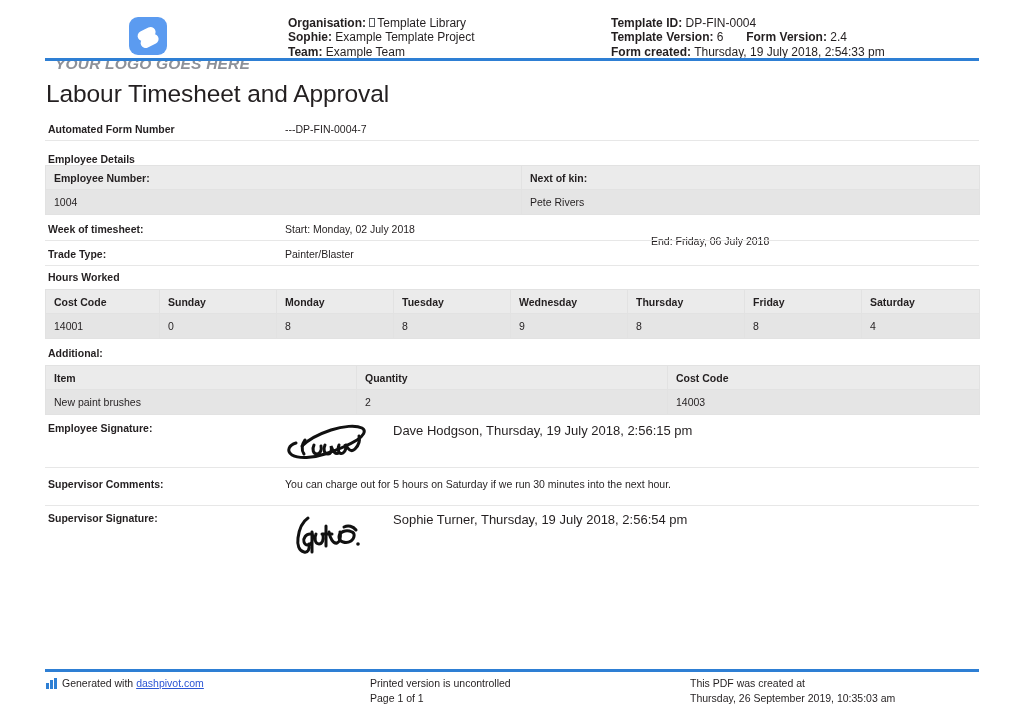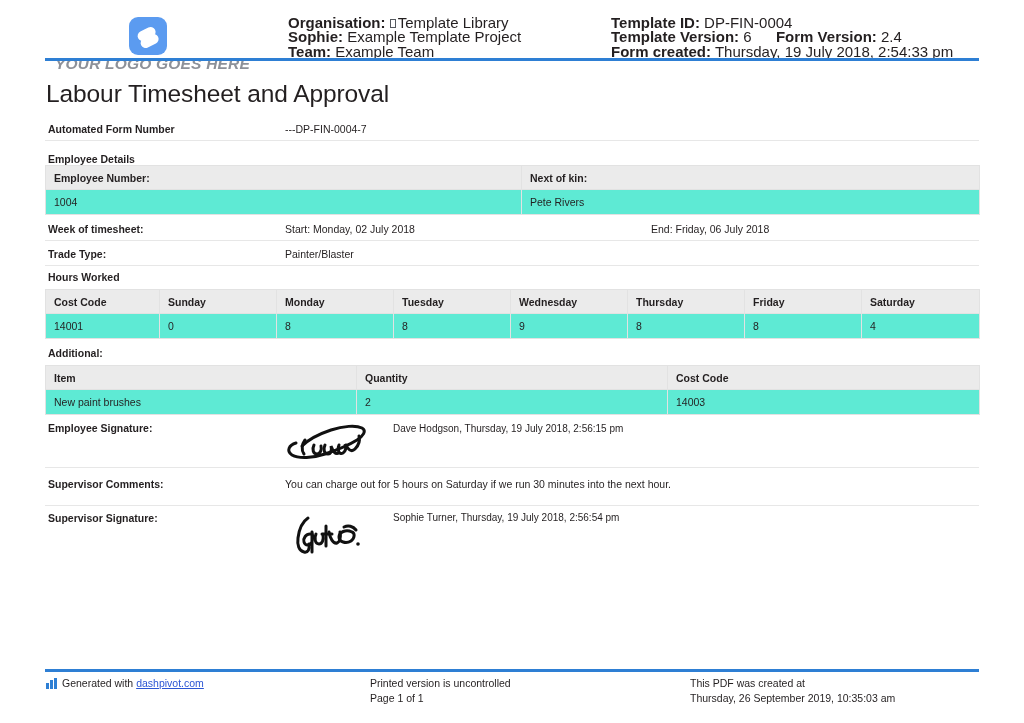--- a/index.html
+++ b/index.html
@@ -63,21 +63,21 @@
     font-style: italic;
     font-weight: bold;
     color: #8d9199;
     letter-spacing: 0.2px;
     white-space: nowrap;
   }
 
   .meta-col {
     position: absolute;
     top: 16px;
-    font-size: 15px;
+    font-size: 12px;
     line-height: 14.3px;
     color: #231f20;
   }
   .meta-col.col-mid { left: 288px; }
   .meta-col.col-right { left: 611px; }
   .meta-col .lbl { font-weight: bold; }
   .meta-col .val { font-weight: normal; }
   .meta-col .row { white-space: nowrap; }
   .meta-col .gap { display: inline-block; width: 16px; }
   .missing-glyph {
@@ -161,32 +161,32 @@
     overflow: hidden;
     white-space: nowrap;
   }
   .tbl th {
     background: #ebebeb;
     font-weight: bold;
     height: 23px;
     color: #231f20;
   }
   .tbl td {
-    background: #5eead4;
+    background: #e5e5e5;
     font-weight: normal;
     height: 24px;
   }
 
   
   .sig-img {
     position: absolute;
   }
   .sig-caption {
     position: absolute;
-    font-size: 10px;
+    font-size: 13px;
     white-space: nowrap;
   }
 
   
   .footer-rule {
     position: absolute;
     left: 45px; top: 669px;
     width: 934px;
     height: 2.5px;
     background: #2e7fd4;
@@ -302,21 +302,21 @@
       <tr>
         <td>1004</td>
         <td>Pete Rivers</td>
       </tr>
     </tbody>
   </table>
 
   <div class="field-row" style="top:223px;">
     <span class="f-label">Week of timesheet:</span>
     <span class="f-value" style="left:240px;">Start: Monday, 02 July 2018</span>
-    <span class="f-value" style="left:606px;">End: Friday, 06 July 2018</span>
+    <span class="f-value" style="left:606px;margin-top:12px;">End: Friday, 06 July 2018</span>
   </div>
   <div class="row-line" style="top:240px;"></div>
 
   <div class="field-row" style="top:248px;">
     <span class="f-label">Trade Type:</span>
     <span class="f-value" style="left:240px;">Painter/Blaster</span>
   </div>
   <div class="row-line" style="top:265px;"></div>
 
   <div class="section-label" style="top:271px;">Hours Worked</div>

